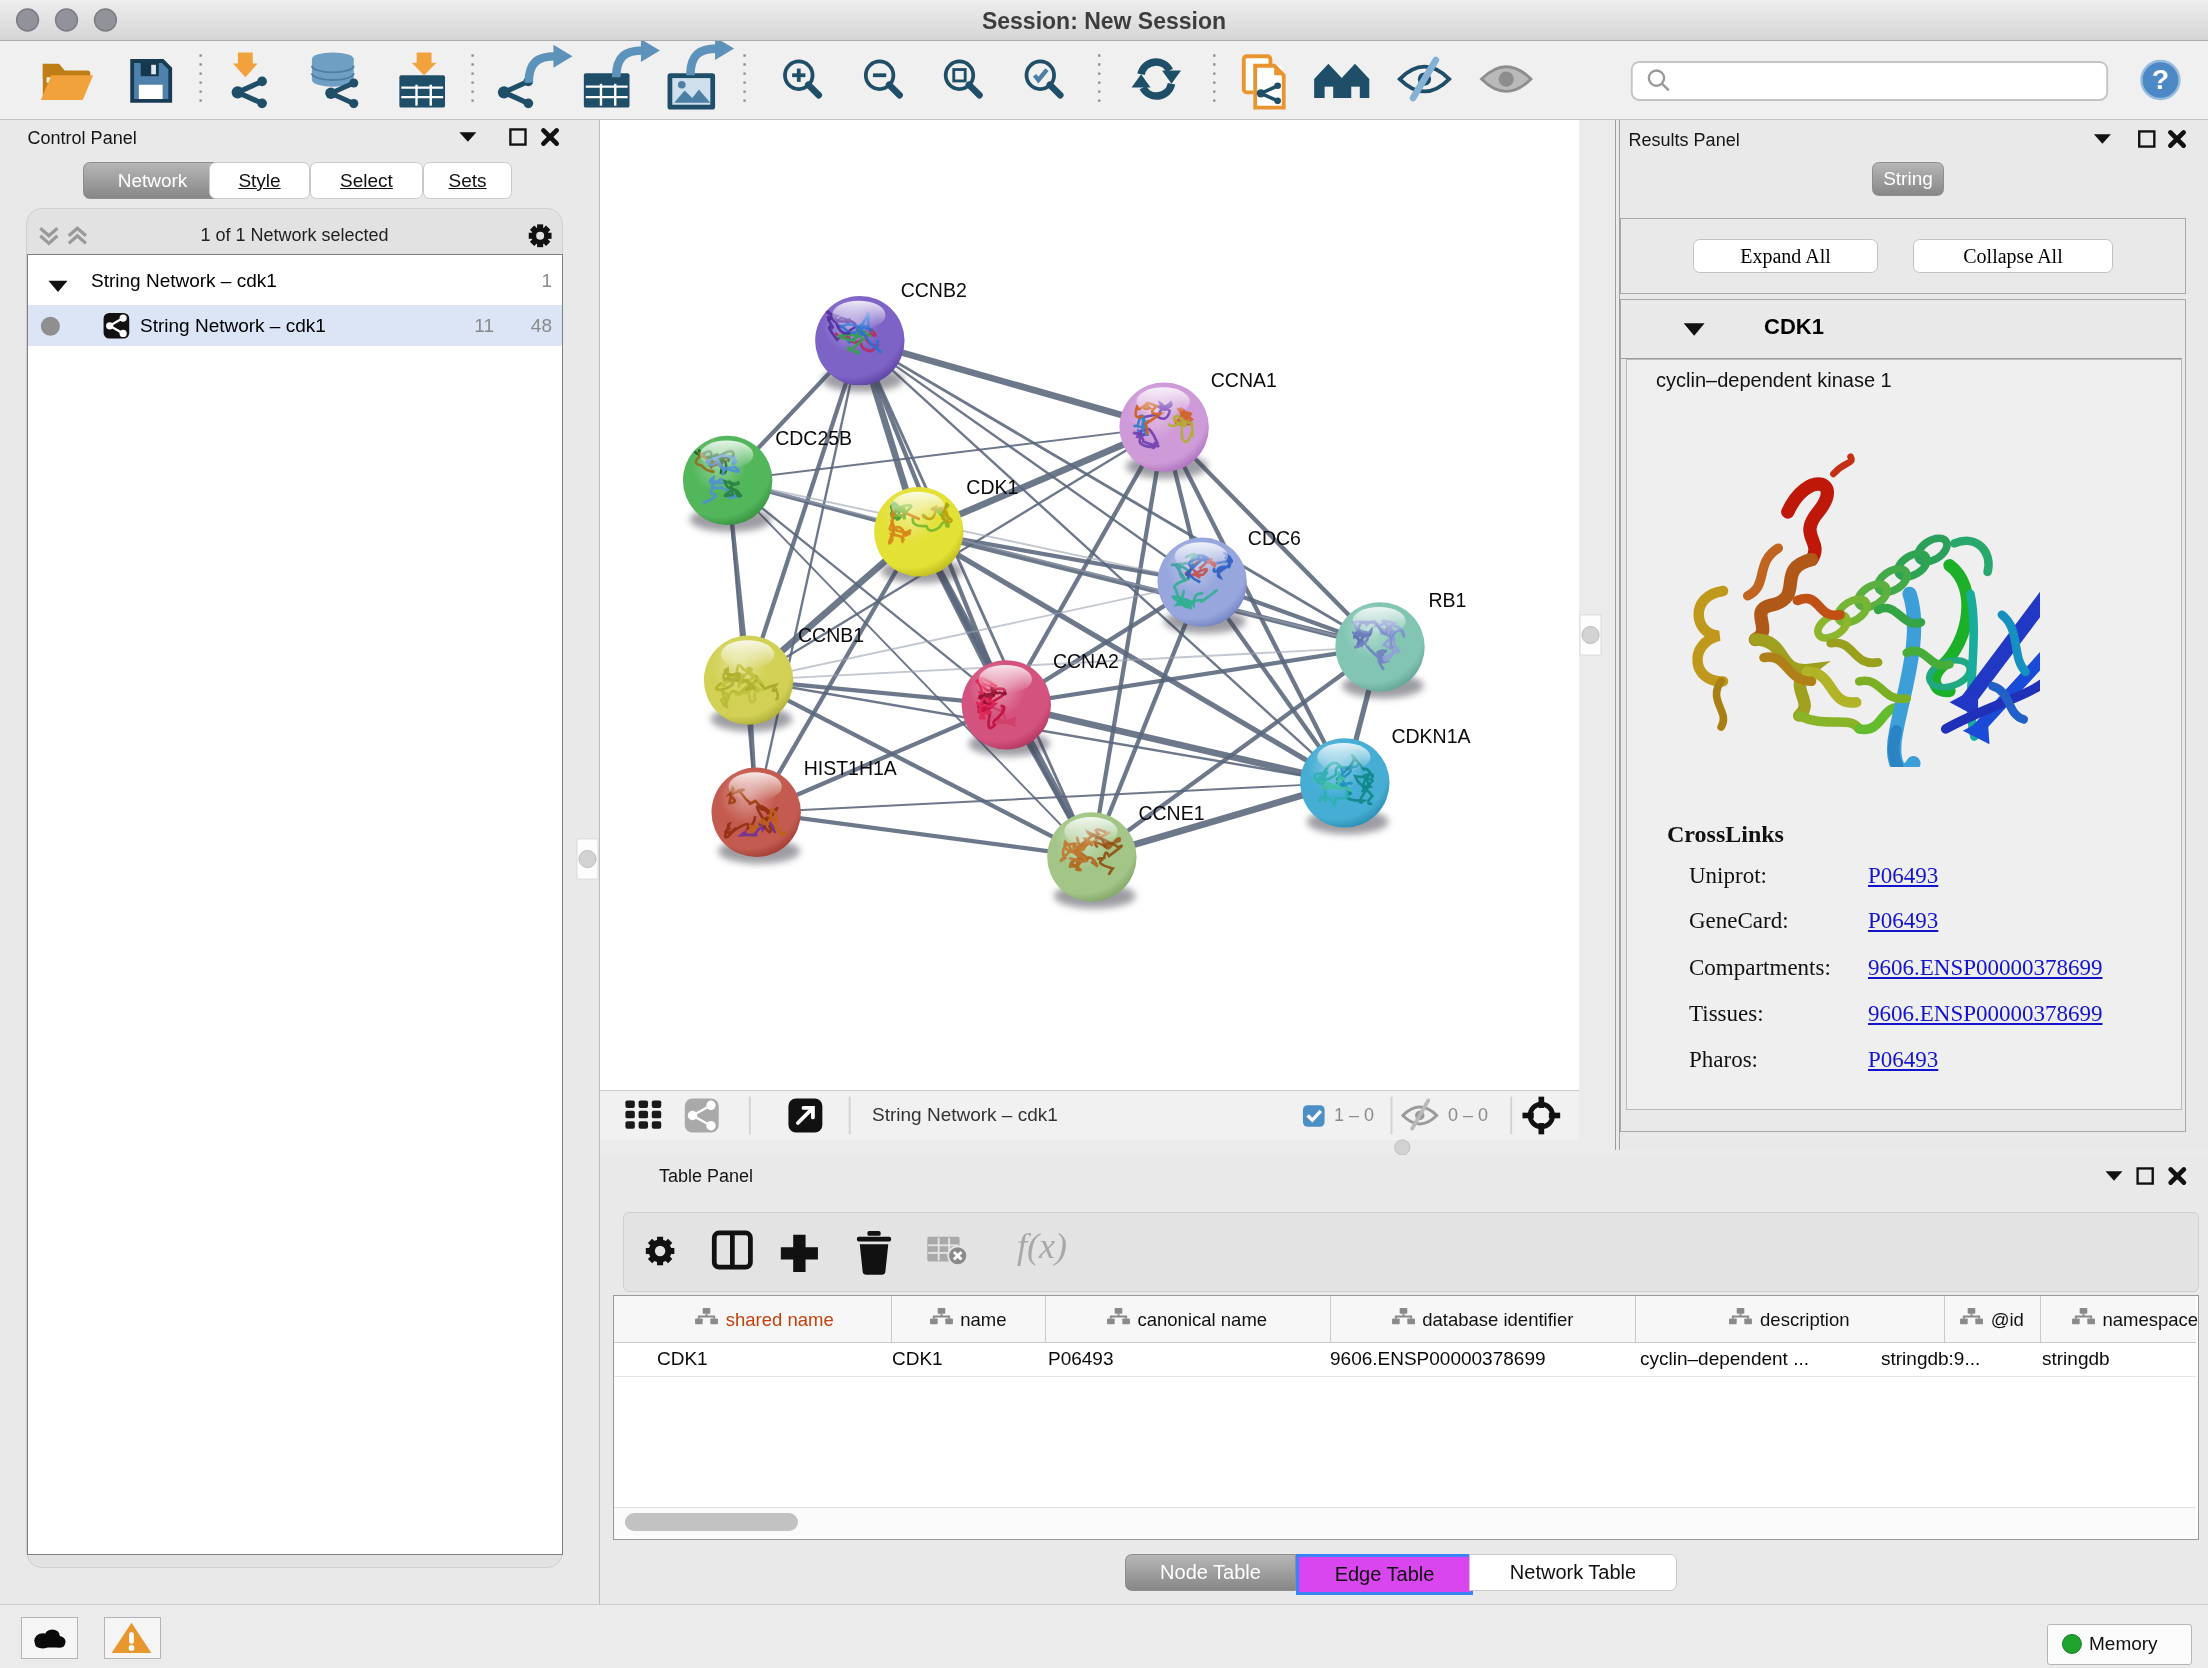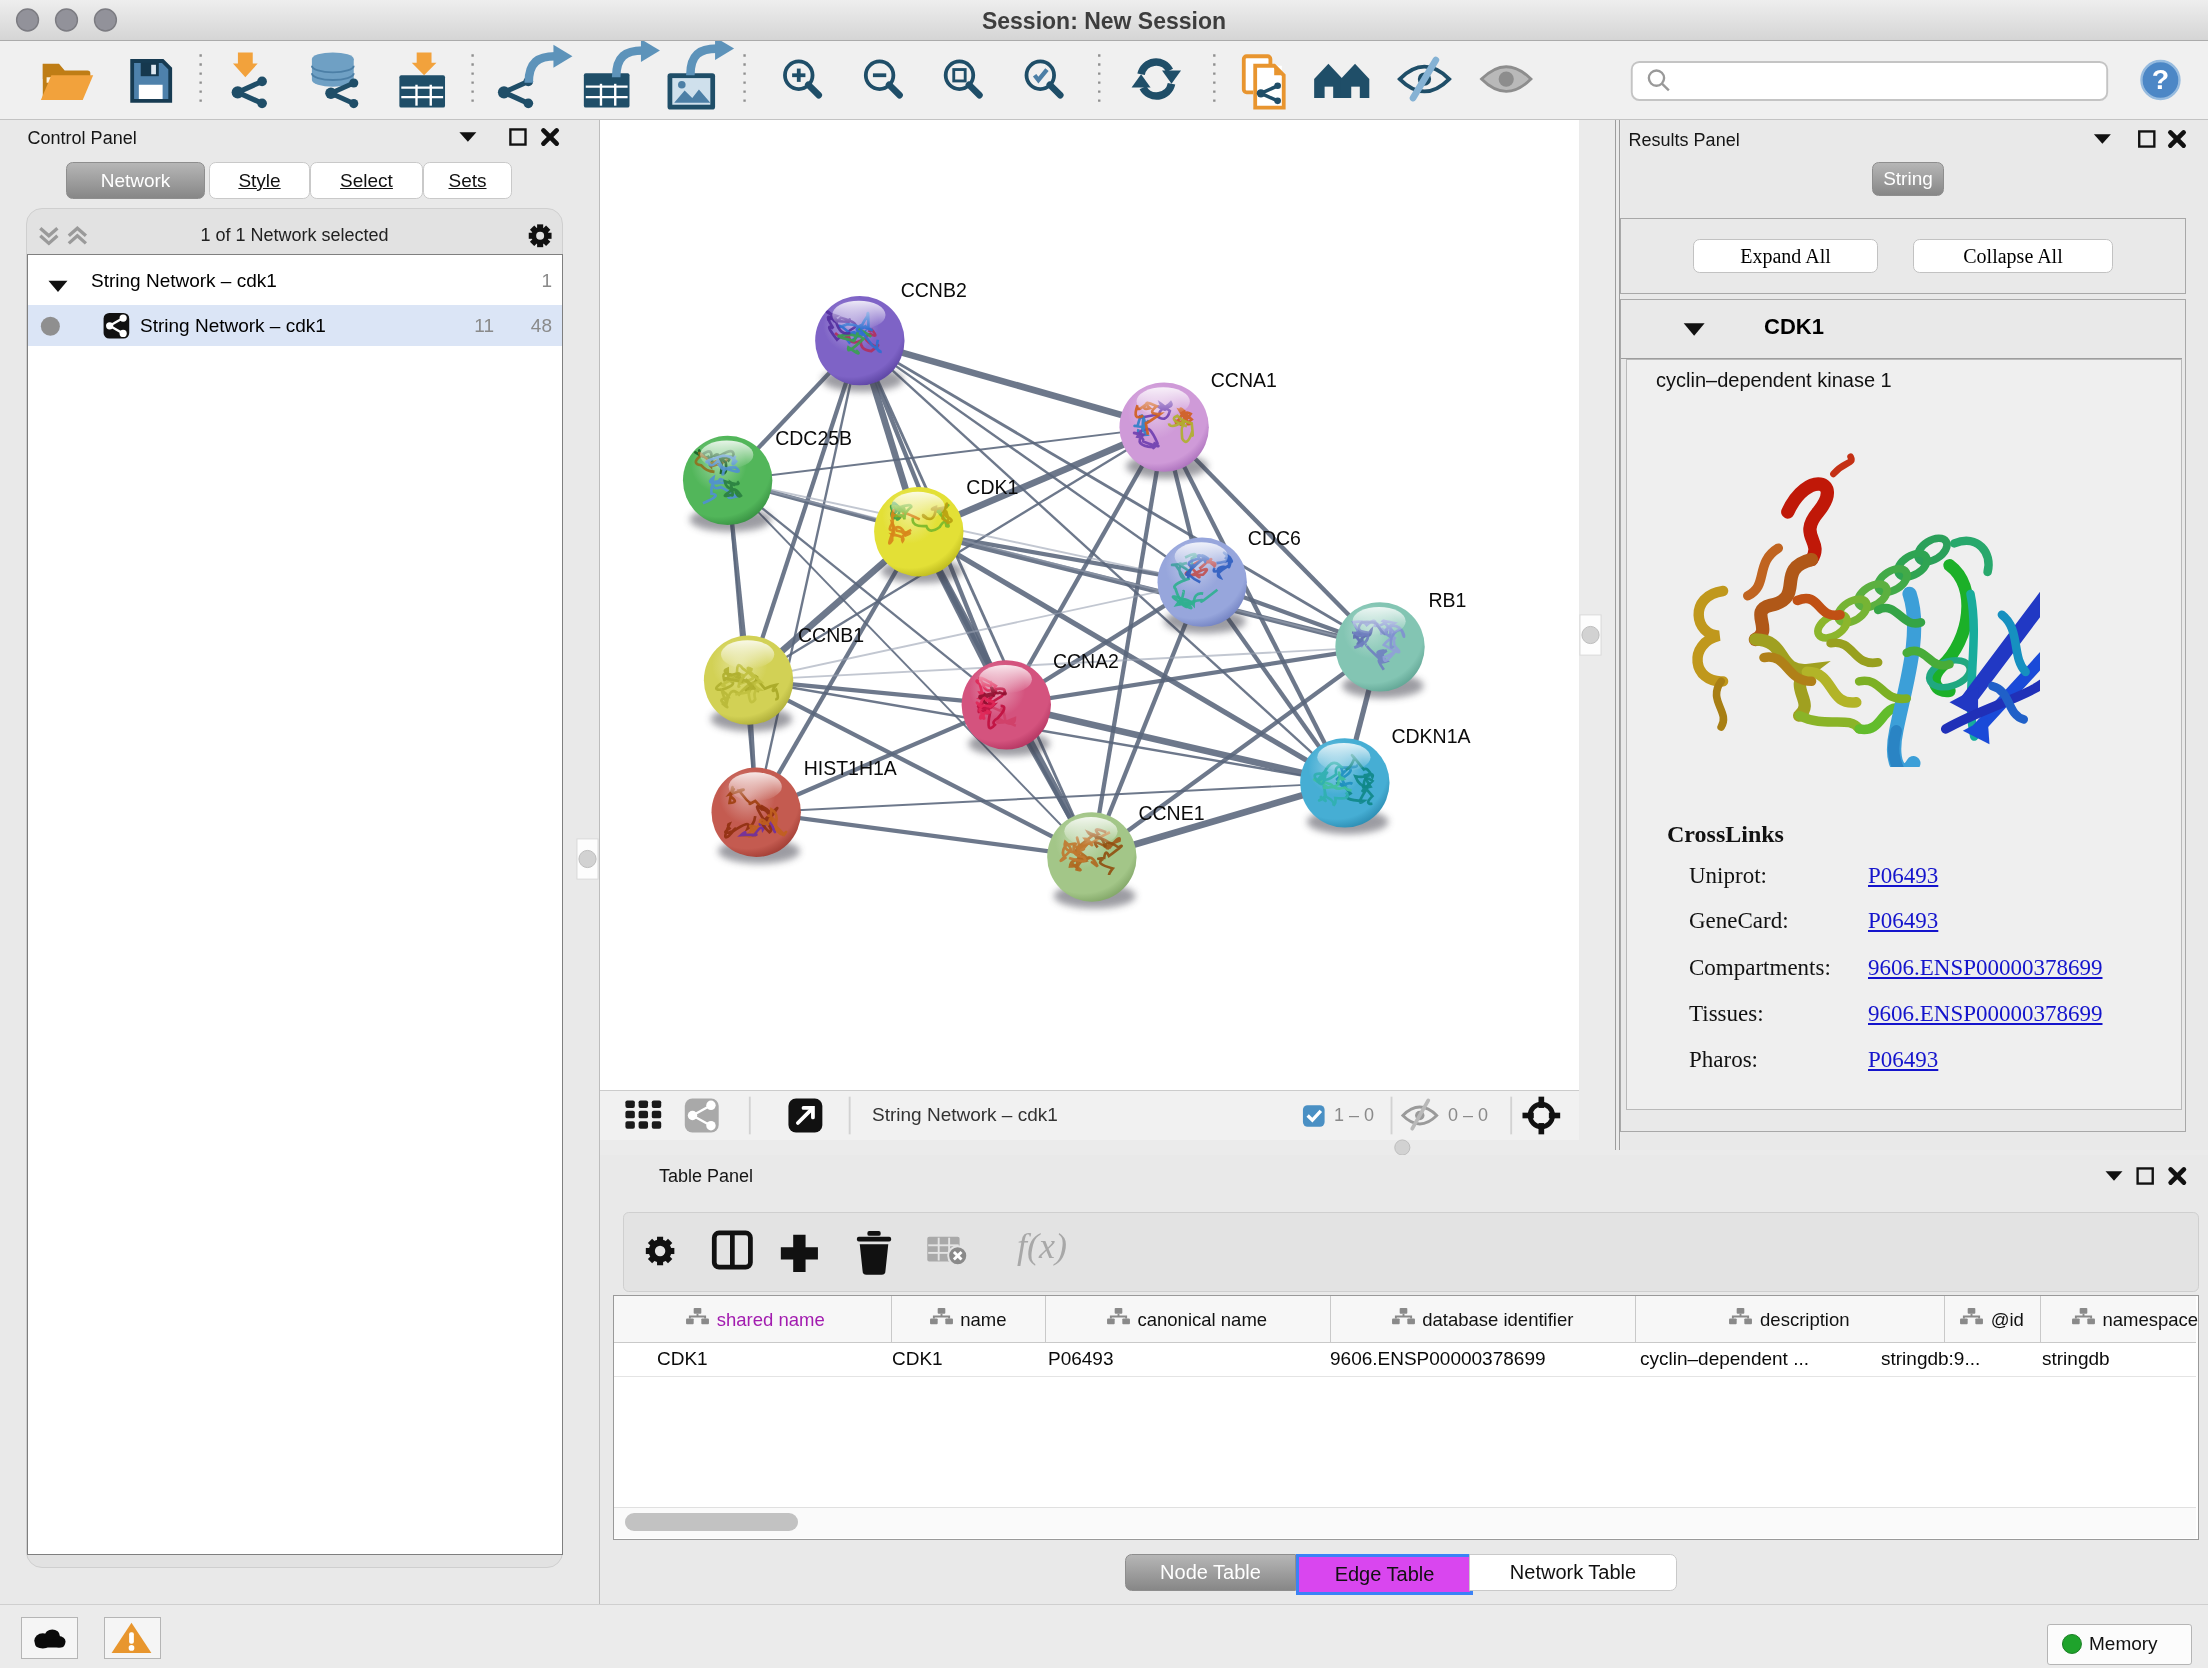--- a/index.html
+++ b/index.html
@@ -172,21 +172,21 @@
 <div id="control" class="abs">
     <div class="abs phead" style="left:27.6px;top:7.6px">Control Panel</div>
     <svg class="abs" style="left:418px;top:0" width="181" height="34" viewBox="0 0 190 36">
       <path d="M43,13 h18 l-9,10 z" fill="#111"></path>
       <rect x="97" y="10" width="16" height="16" fill="none" stroke="#111" stroke-width="2.5"></rect>
       <g stroke="#111" stroke-width="5" stroke-linecap="round">
         <line x1="132" y1="11" x2="146" y2="25"></line>
         <line x1="132" y1="25" x2="146" y2="11"></line>
       </g>
     </svg>
-    <div class="abs tab tabsel" style="left:66px;width:137px">Network</div>
+    <div class="abs tab tabsel" style="left:83px;width:137px">Network</div>
     <div class="abs tab tabun" style="left:209px;width:99px">Style</div>
     <div class="abs tab tabun" style="left:310px;width:111px">Select</div>
     <div class="abs tab tabun" style="left:423px;width:87px">Sets</div>
     <div id="ctabpanel" class="abs">
       <svg class="abs" style="left:0;top:0" width="535px" height="45" viewBox="0 0 563 47">
         <g fill="none" stroke="#9a9a9a" stroke-width="3.5">
           <path d="M14,20 l9,8 9,-8"></path>
           <path d="M14,28 l9,8 9,-8"></path>
           <path d="M44,28 l9,-8 9,8"></path>
           <path d="M44,36 l9,-8 9,8"></path>
@@ -642,21 +642,21 @@
     </svg>
     <div class="abs serif" style="left:417px;top:70px;font-size:36px;font-style:italic;color:#a8a8a8">f(x)</div>
     <div class="abs" style="left:13.3px;top:140px;width:1584px;height:243px;background:#fff;border:1px solid #999"></div>
     <div class="abs" style="left:14.3px;top:141px;width:1582px;height:46px;background:#f7f7f7;border-bottom:1px solid #c9c9c9"></div>
     <div class="abs" style="left:291px;top:141px;width:1px;height:46px;background:#c9c9c9"></div>
     <div class="abs" style="left:445px;top:141px;width:1px;height:46px;background:#c9c9c9"></div>
     <div class="abs" style="left:730px;top:141px;width:1px;height:46px;background:#c9c9c9"></div>
     <div class="abs" style="left:1035px;top:141px;width:1px;height:46px;background:#c9c9c9"></div>
     <div class="abs" style="left:1344px;top:141px;width:1px;height:46px;background:#c9c9c9"></div>
     <div class="abs" style="left:1440px;top:141px;width:1px;height:46px;background:#c9c9c9"></div>
-    <div class="abs" style="left:24px;top:150px;width:263px;text-align:center;font-size:18.5px;color:#a21caf"><span style="position:relative;top:1px;margin-right:7.6px"><svg width="23" height="21" viewBox="0 0 24 22">
+    <div class="abs" style="left:33px;top:150px;width:263px;text-align:center;font-size:18.5px;color:#c2410c"><span style="position:relative;top:1px;margin-right:7.6px"><svg width="23" height="21" viewBox="0 0 24 22">
           <g fill="#8a8a8a">
             <rect x="8" y="2" width="8" height="6" rx="1"></rect>
             <rect x="0" y="13" width="8" height="6" rx="1"></rect>
             <rect x="16" y="13" width="8" height="6" rx="1"></rect>
           </g>
           <g stroke="#8a8a8a" stroke-width="2" fill="none">
             <path d="M12,8 v3 M4,13 v-2 h16 v2"></path>
           </g>
         </svg></span>shared name</div>
     <div class="abs" style="left:291px;top:150px;width:154px;text-align:center;font-size:18.5px;color:#111"><span style="position:relative;top:1px;margin-right:7.6px"><svg width="23" height="21" viewBox="0 0 24 22">

